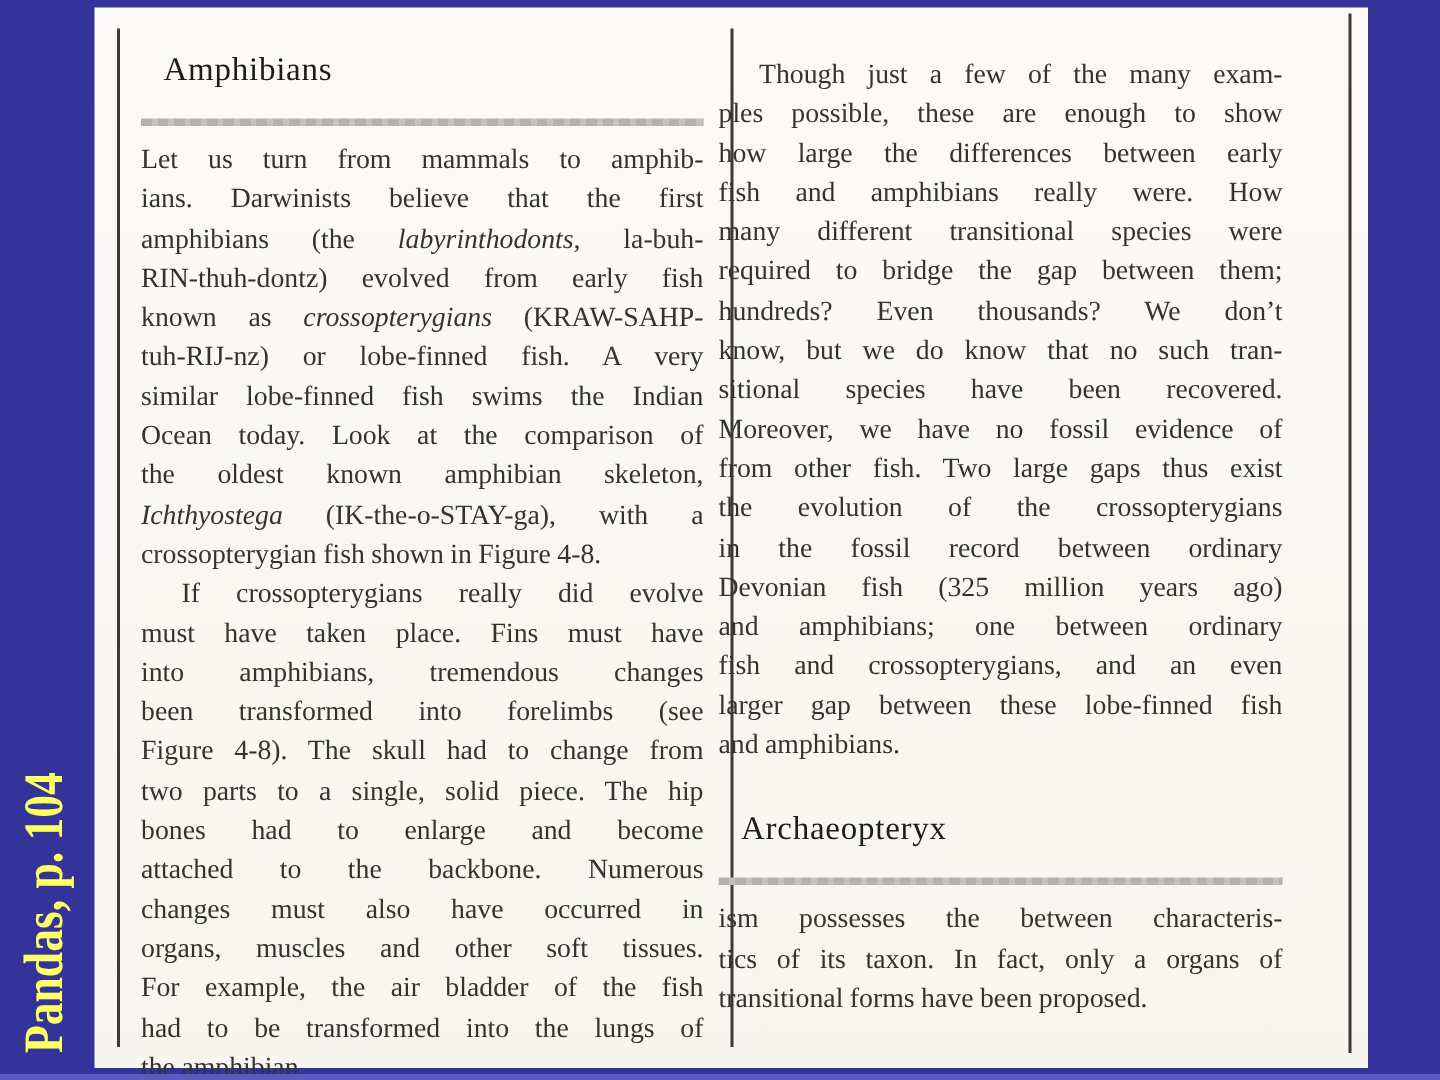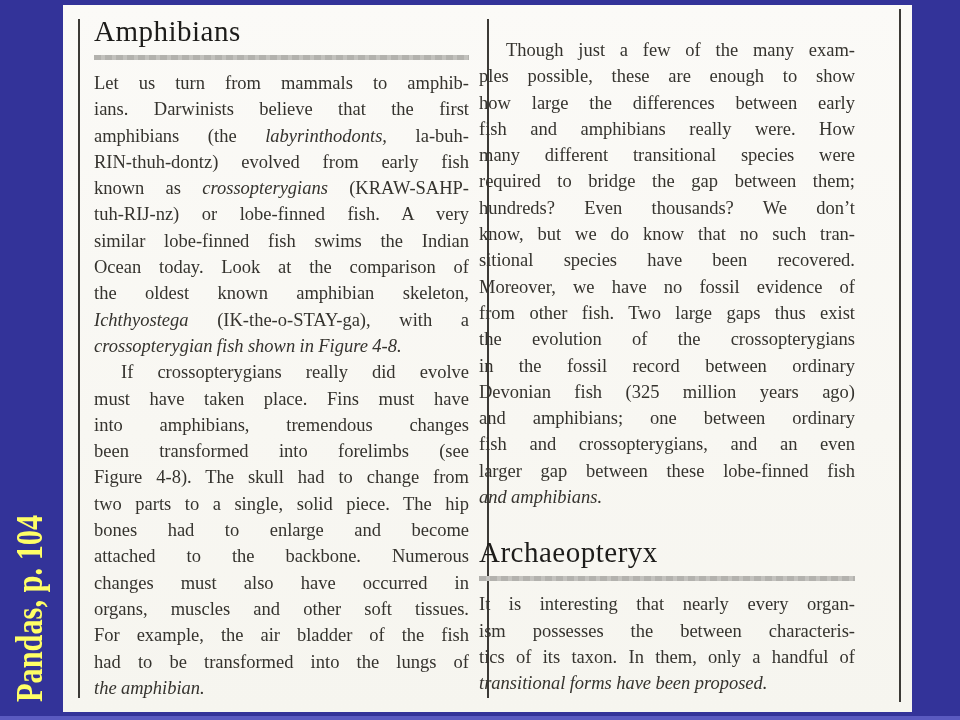--- a/index.html
+++ b/index.html
@@ -51,42 +51,42 @@
   .rule-right { left: 836px; top: 4px; bottom: 10px; }
   .col {
     position: absolute;
     top: 0;
     color: #35332e;
   }
   .col-left  { left: 31px;  width: 375px; padding-top: 8px; }
   .col-right { left: 416px; width: 376px; padding-top: 16px; }
   .col-right .para:first-child { margin-top: 16px; }
   .heading {
-    font-size: 29px;
+    font-size: 22px;
     line-height: 36px;
     color: #1d1c1a;
     letter-spacing: 0.5px;
-    margin: 0;
+    margin: 15px;
   }
   .col-right .heading { margin-top: 24px; font-family: Liberation Serif, serif; }
   .heading-rule {
     height: 5px;
     margin: 6px 0 10px 0;
     background: repeating-linear-gradient(90deg,
       #b3b2ae 0px, #b3b2ae 7px, #c3c2be 7px, #c3c2be 11px);
   }
   .para { margin: 0; }
   .line {
     font-size: 18.5px;
     line-height: 26.3px;
     text-align: justify;
     text-align-last: justify;
     word-spacing: -0.3px;
   }
-  .line.last { text-align-last: left; font-style: italic; }
+  .line.last { text-align-last: left; }
   .line.indent { text-indent: 27px; }
   .line i { font-style: italic; }
 </style>
 </head>
 <body>
 
 <div class="slide">
   <div class="side-label">Pandas, p. 104</div>
 
   <div class="page">
@@ -141,23 +141,22 @@
           <div class="line"><span>in the fossil record between ordinary</span></div>
           <div class="line"><span>Devonian fish (325 million years ago)</span></div>
           <div class="line"><span>and amphibians; one between ordinary</span></div>
           <div class="line"><span>fish and crossopterygians, and an even</span></div>
           <div class="line"><span>larger gap between these lobe-finned fish</span></div>
           <div class="line last"><span>and amphibians.</span></div>
         </div>
         <div class="heading">Archaeopteryx</div>
         <div class="heading-rule"></div>
         <div class="para">
-          <div class="line"><span>It is interesting that nearly every organ-</span></div>
           <div class="line"><span>ism possesses the between characteris-</span></div>
-          <div class="line"><span>tics of its taxon. In them, only a handful of</span></div>
+          <div class="line"><span>tics of its taxon. In fact, only a organs of</span></div>
           <div class="line last"><span>transitional forms have been proposed.</span></div>
         </div>
       </div>
     <div class="rule rule-right"></div>
   </div>
 
   <div class="bottom-edge"></div>
 </div>
 
 </body></html>

